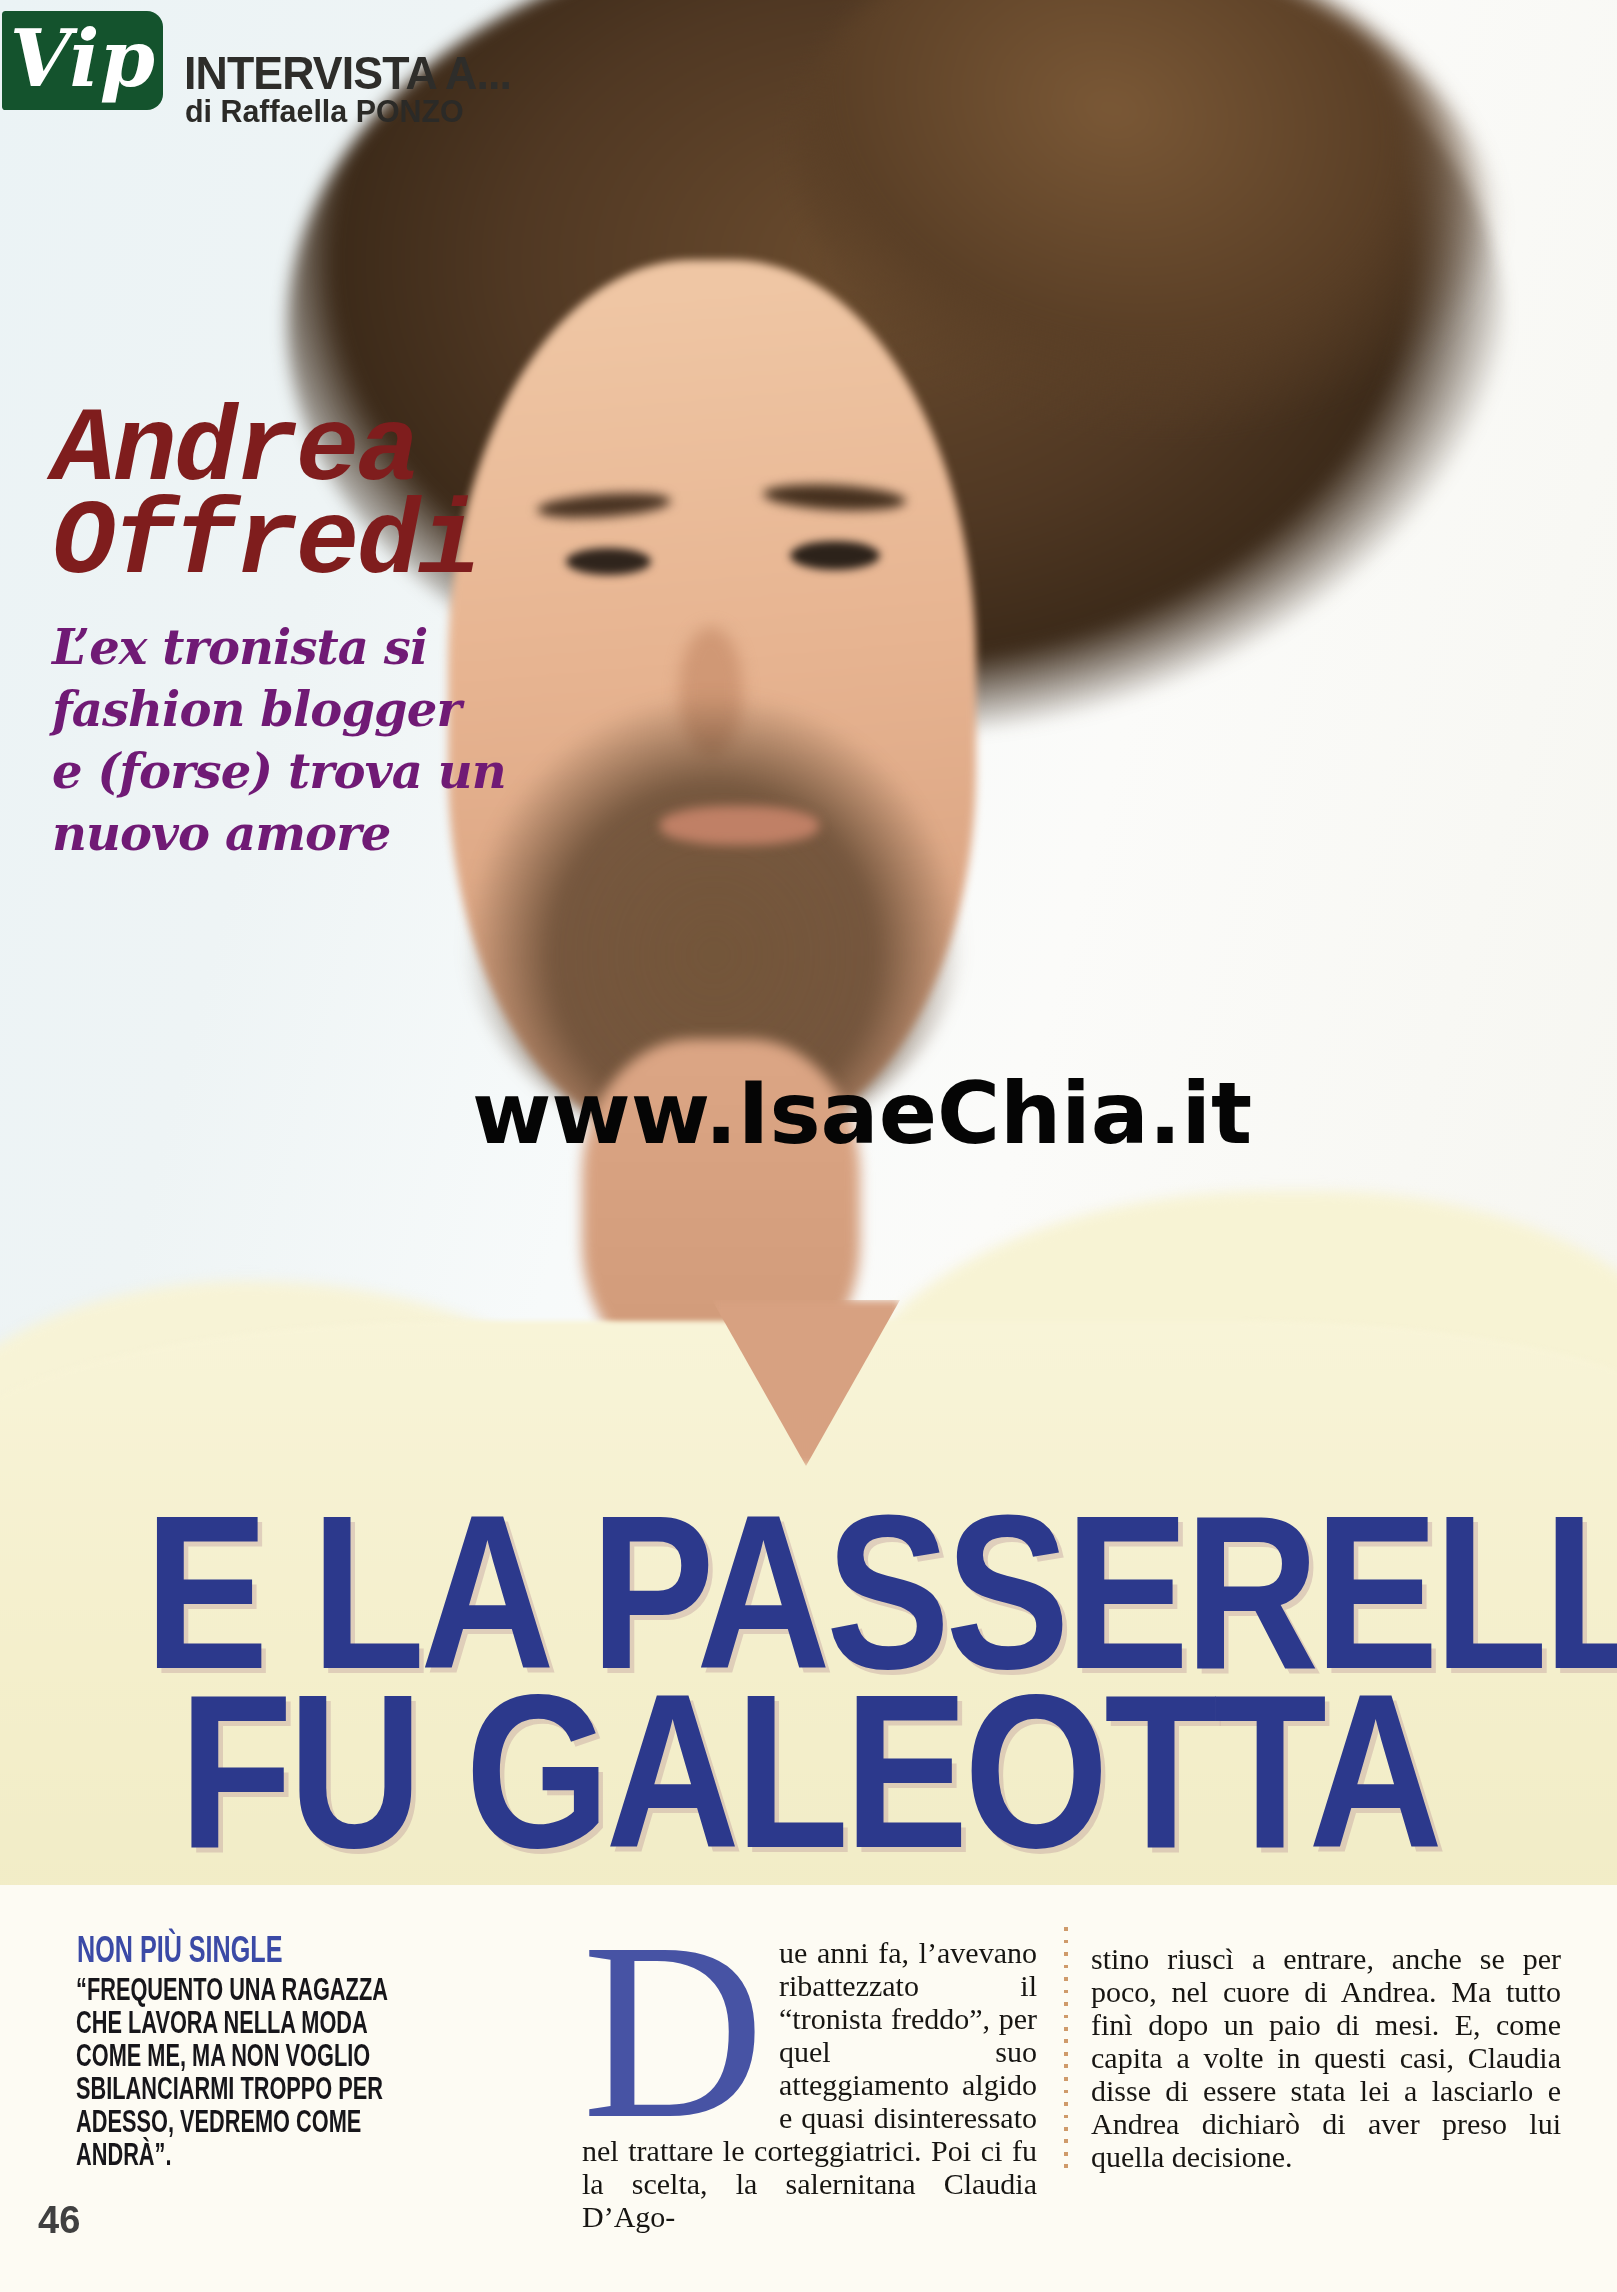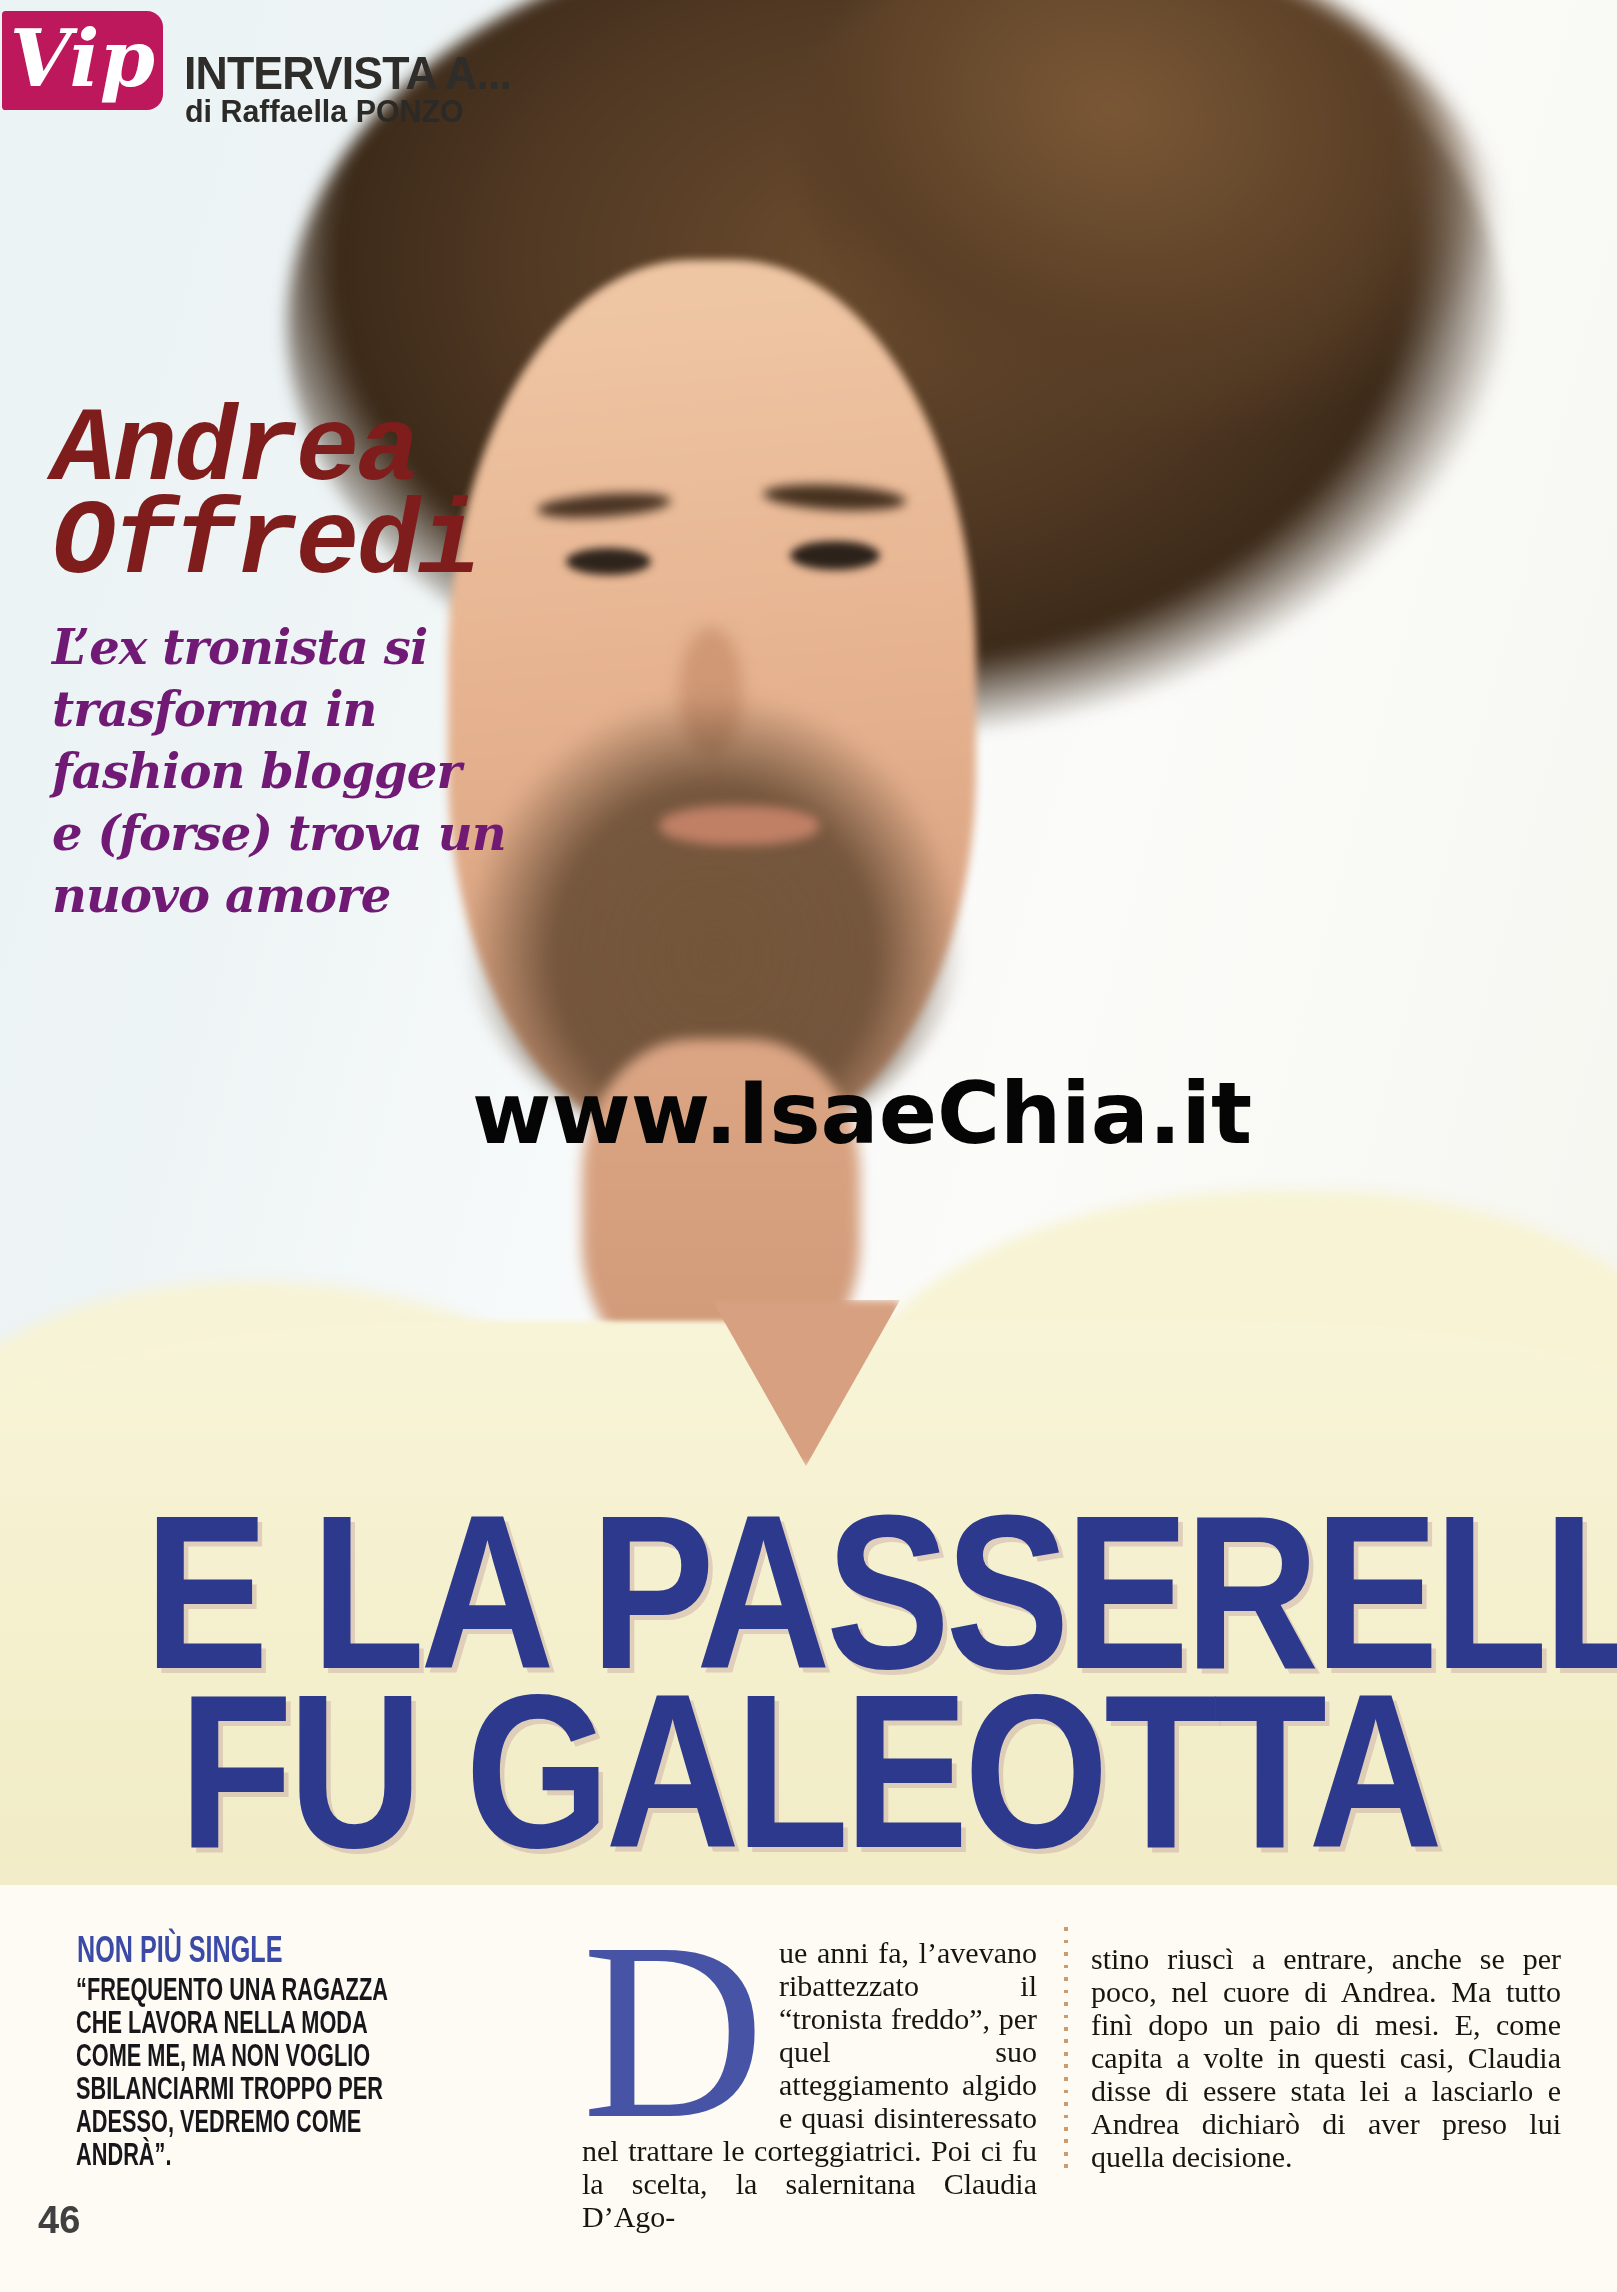--- a/index.html
+++ b/index.html
@@ -33,21 +33,21 @@
       background:#f7f3d4;filter:blur(6.3px);}
   .shoulder-left-shape{left:-107px;top:1281px;width:788px;height:484px;border-radius:45% 55% 0 0;
       background:#f7f3d6;filter:blur(6.3px);}
   .sweater-shape{left:-54px;top:1321px;width:1746px;height:609px;
       background:linear-gradient(180deg,#f8f4d8 0%,#f4efcc 55%,#f1ecc6 100%);
       border-radius:30% 26% 0 0 / 22% 18% 0 0;filter:blur(2.7px);}
   .vneck-shape{left:712px;top:1300px;width:188px;height:166px;background:#d7a181;
       clip-path:polygon(0 0,100% 0,50% 100%);filter:blur(4.5px);}
 
   
-  .vip-box{position:absolute;left:1.8px;top:10.7px;width:161px;height:99px;background:#be185d;
+  .vip-box{position:absolute;left:1.8px;top:10.7px;width:161px;height:99px;background:#14532d;
       border-radius:3.6px 16px 16px 3.6px;display:flex;align-items:center;justify-content:center;}
   .vip-text{font-family:"DejaVu Serif",serif;font-style:italic;font-weight:700;color:#fff;
       font-size:79px;line-height:79px;transform:translateY(-1.8px);}
   .section-title{position:absolute;left:184px;top:45px;font-weight:700;font-size:47px;color:#2e2d2a;
       letter-spacing:-0.9px;transform:scaleX(.95);transform-origin:left top;white-space:nowrap;}
   .byline{position:absolute;left:185px;top:93px;font-weight:700;font-size:32px;color:#2b2a27;
       transform:scaleX(.95);transform-origin:left top;white-space:nowrap;}
 
   
   .intro-name{position:absolute;left:52px;top:405px;font-family:Liberation Mono, monospace;font-style:italic;
@@ -118,21 +118,20 @@
   </div>
   <div class="section-title">INTERVISTA A...</div>
   <div class="byline">di Raffaella PONZO</div>
 
   <div class="intro-name">
     <div>Andrea</div>
     <div>Offredi</div>
   </div>
   <div class="intro-sub">
     <div>L’ex tronista si</div>
-    <div>trasforma in</div>
     <div>fashion blogger</div>
     <div>e (forse) trova un</div>
     <div>nuovo amore</div>
   </div>
 
   <div class="watermark">
     <span>www.IsaeChia.it</span>
   </div>
 
   <div class="headline headline-1">

